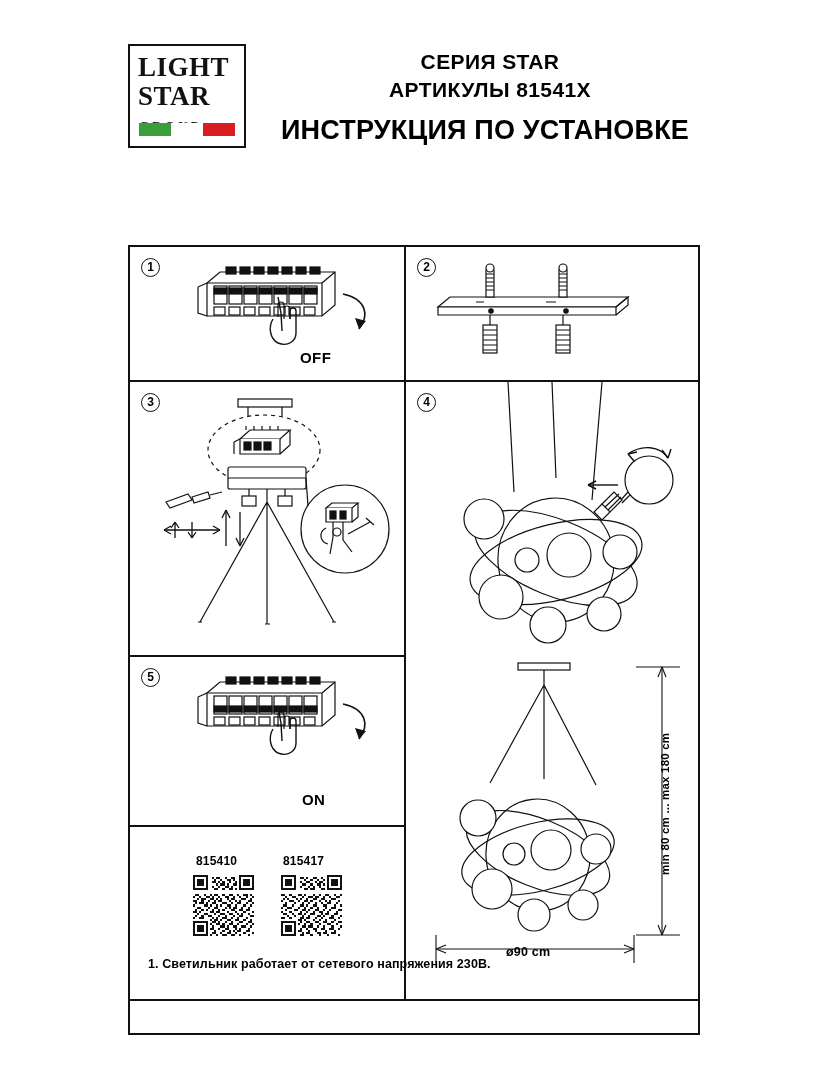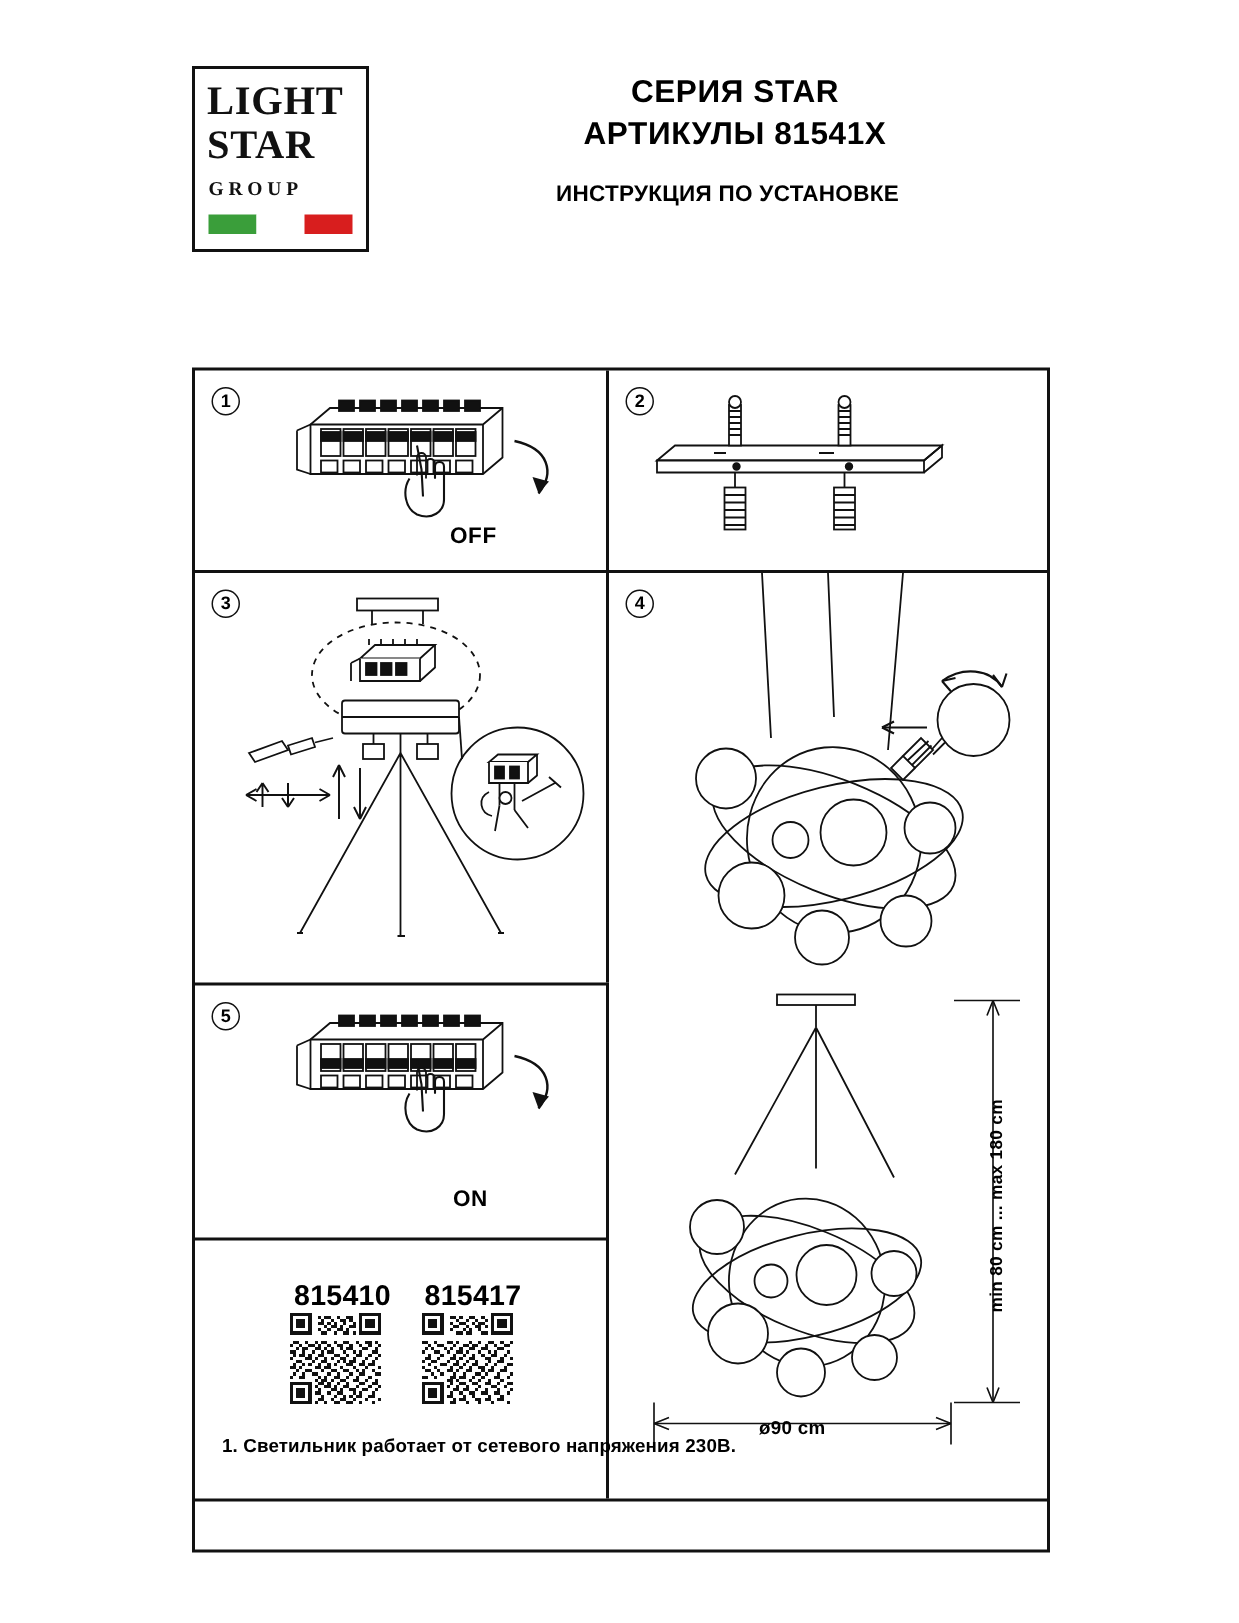--- a/index.html
+++ b/index.html
@@ -22,21 +22,21 @@
 
   
   .header {
     position: absolute;
     left: 128px; top: 44px;
     width: 572px; height: 152px;
     display: flex;
     align-items: flex-start;
   }
   .logo-box {
-    width: 118px; height: 124px;
+    width: 118px; height: 104px;
     border: 2px solid #111;
     position: relative;
     flex: 0 0 auto;
     background: #fff;
   }
   .logo-text {
     position: absolute;
     left: 8px; top: 8px;
     font-family: "Liberation Serif", serif;
     font-weight: bold;
@@ -80,21 +80,21 @@
   .art-line {
     font-size: 21px;
     font-weight: bold;
     letter-spacing: 0.4px;
     line-height: 29px;
     text-align: center;
     padding-left: 10px;
   }
   .title-line {
     margin-top: 13px;
-    font-size: 15px;
+    font-size: 27px;
     font-weight: bold;
     text-align: center;
     line-height: 26px;
     letter-spacing: 0.2px;
   }
 
   
   .grid {
     position: absolute;
     left: 128px; top: 245px;
@@ -124,21 +124,21 @@
   .lbl {
     position: absolute;
     font-size: 15px;
     font-weight: bold;
     letter-spacing: 0.4px;
   }
 
   
   .qr-label {
     position: absolute;
-    font-size: 19px;
+    font-size: 12px;
     font-weight: bold;
     letter-spacing: 0.2px;
   }
   .qr {
     position: absolute;
     width: 61px; height: 61px;
     image-rendering: pixelated;
   }
 
   

